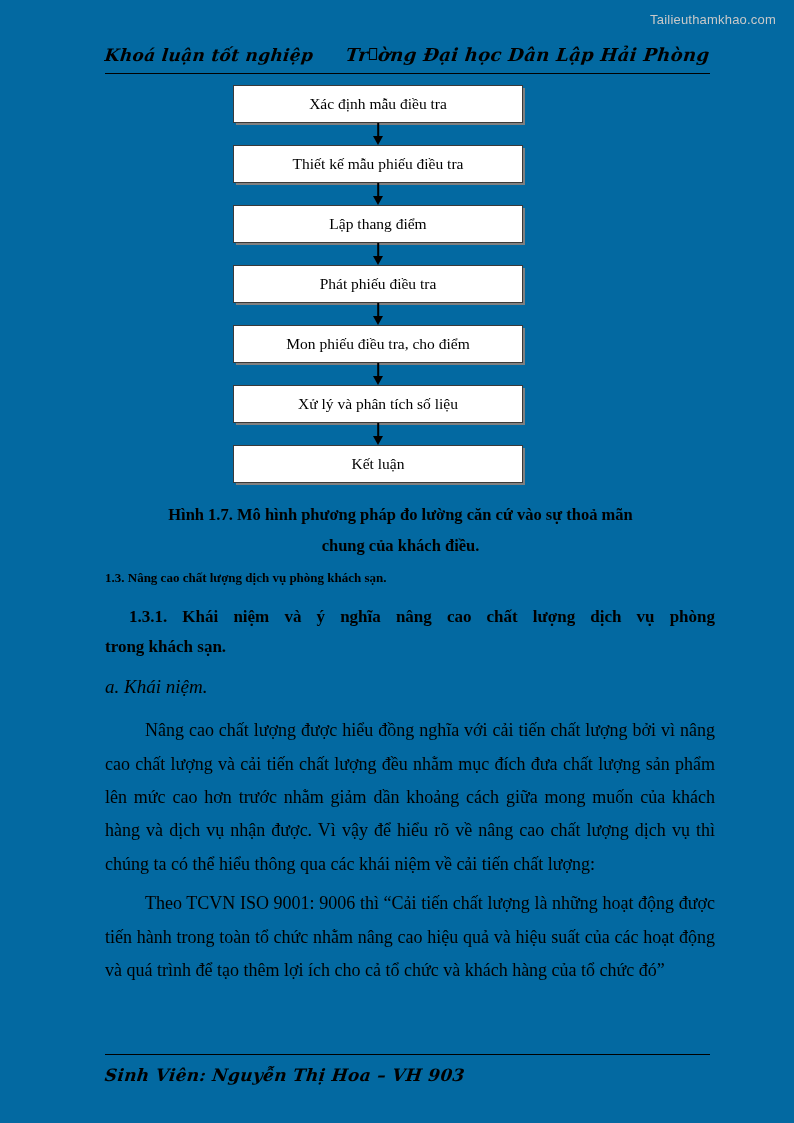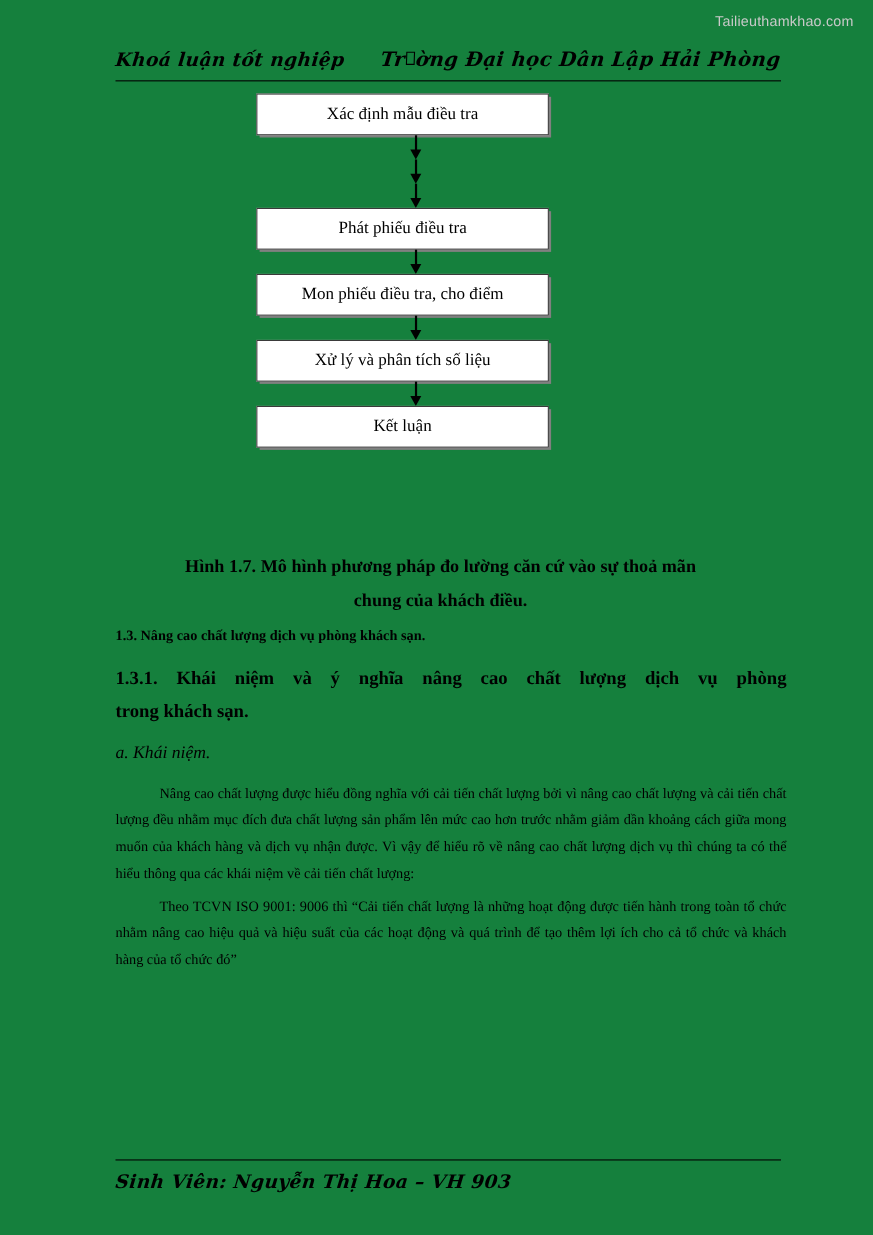--- a/index.html
+++ b/index.html
@@ -8,21 +8,21 @@
     background: #ffffff;
   }
   body {
     font-family: "Liberation Serif", "DejaVu Serif", serif;
     color: #000000;
   }
   #page {
     position: relative;
     width: 794px;
     height: 1123px;
-    background: #15803d;
+    background: #0369a1;
     overflow: hidden;
     box-sizing: border-box;
   }
 
   
   .watermark {
     position: absolute;
     top: 12px;
     right: 18px;
     font-family: "Liberation Sans", "DejaVu Sans", sans-serif;
@@ -75,21 +75,21 @@
   
   .flow {
     position: absolute;
     top: 85px;
     left: 233px;
     width: 290px;
   }
   .flow-step { position: relative; }
   .flow-box {
     position: relative;
-    width: 266px;
+    width: 290px;
     height: 38px;
     box-sizing: border-box;
     border: 1.3px solid #3a3a3a;
     background: #ffffff;
     display: flex;
     align-items: center;
     justify-content: center;
     font-size: 15.5px;
     line-height: 1;
     box-shadow: 2.5px 2.5px 0 -0.5px #808080;
@@ -151,29 +151,30 @@
     font-size: 17px;
     line-height: 1.75;
     margin: 0 0 10px 0;
     text-align: justify;
     text-align-last: left;
   }
   .h3 .just-line {
     display: block;
     text-align: justify;
     text-align-last: justify;
+    margin-left: 24px;
   }
   .subhead {
     font-style: italic;
-    font-size: 16px;
+    font-size: 19px;
     line-height: 1.6;
     margin: 0 0 12px 0;
   }
   .para {
-    font-size: 13px;
+    font-size: 18px;
     line-height: 1.86;
     text-align: justify;
     text-indent: 40px;
     margin: 0 0 6px 0;
   }
 
   
   .footer-rule {
     position: absolute;
     bottom: 68px;
@@ -211,25 +212,31 @@
 
   <div class="flow">
     <div class="flow-step">
       <div class="flow-box">Xác định mẫu điều tra</div>
     </div>
     <div class="flow-arrow">
         <span class="shaft"></span>
         <span class="head"></span>
       </div>
 
-    <div class="flow-arrow">
-        <span class="shaft"></span>
-        <span class="head"></span>
-      </div>
-
+    <div class="flow-step">
+      <div class="flow-box">Thiết kế mẫu phiếu điều tra</div>
+    </div>
+    <div class="flow-arrow">
+        <span class="shaft"></span>
+        <span class="head"></span>
+      </div>
+
+    <div class="flow-step">
+      <div class="flow-box">Lập thang điểm</div>
+    </div>
     <div class="flow-arrow">
         <span class="shaft"></span>
         <span class="head"></span>
       </div>
 
     <div class="flow-step">
       <div class="flow-box">Phát phiếu điều tra</div>
     </div>
     <div class="flow-arrow">
         <span class="shaft"></span>

